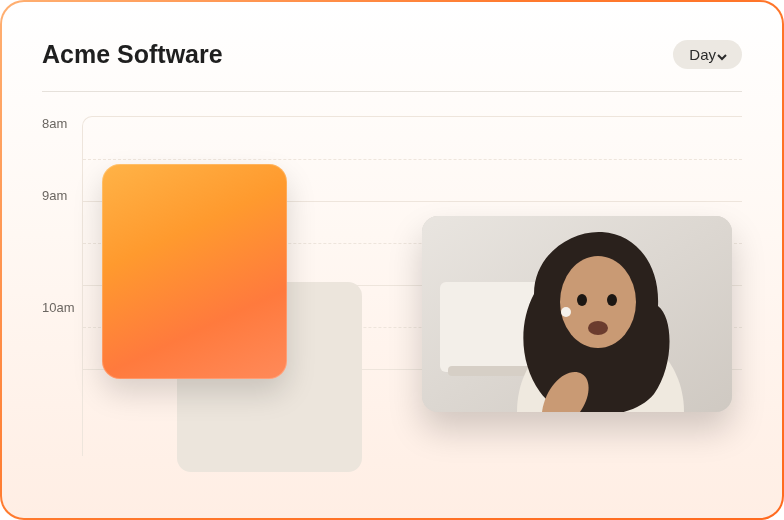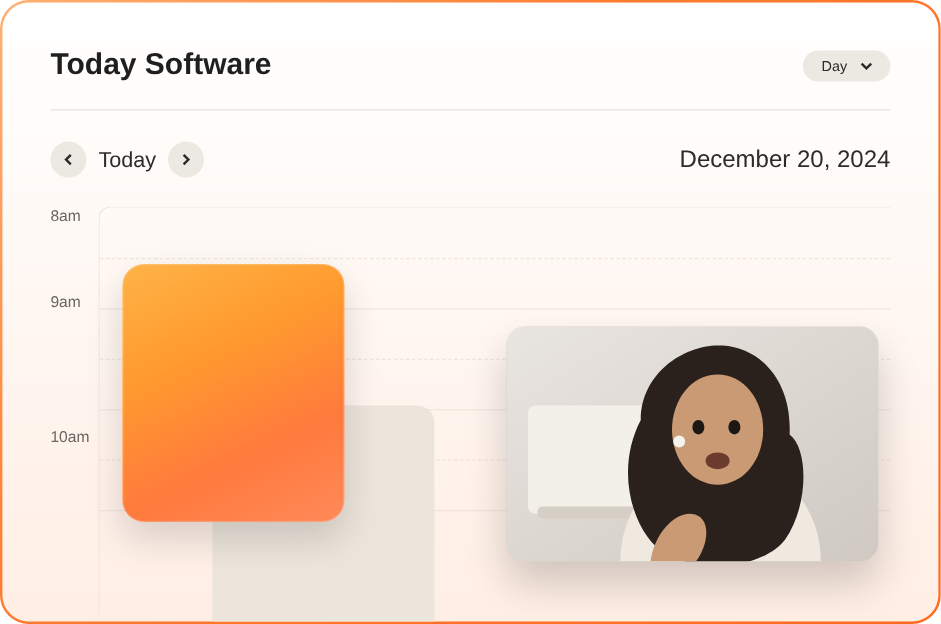--- a/index.html
+++ b/index.html
@@ -18,24 +18,24 @@
     position: relative;
     overflow: hidden;
   }
   .header {
     display: flex; align-items: center; justify-content: space-between;
   }
   .title {
     font-size: 25px; font-weight: 700; color: #1f1f1f;
   }
   .view-select {
-    display: inline-flex; align-items: center; gap: 10px;
+    display: inline-flex; align-items: center; 
     background: #ece8e2; border-radius: 999px;
     padding: 6px 14px 6px 16px; cursor: pointer;
-    color: #2b2b2b; font-size: 12px;
+    color: #2b2b2b; font-size: 15px;
   }
   .chev-down { width: 12px; height: 12px; display: inline-block; }
   .chev-down svg { width: 12px; height: 12px; stroke: #2b2b2b; stroke-width: 2; fill: none; }
   .divider {
     height: 1px; background: #e6e1db; margin-top: 22px;
   }
   .toolbar {
     display: flex; align-items: center; justify-content: space-between;
     margin-top: 26px;
   }
@@ -84,49 +84,33 @@
   }
   .video-thumb svg { display:block; width:100%; height:100%; }
 </style>
 </head>
 <body>
 
 <div class="frame">
   <div class="card">
 
     <div class="header">
-      <div class="title">Today Software</div>
+      <div class="title">Acme Software</div>
       <div class="view-select">
         <span>Day</span>
         <span class="chev-down">
           <svg viewBox="0 0 12 12">
               <polyline points="2,4 6,8 10,4"></polyline>
             </svg>
         </span>
       </div>
     </div>
 
     <div class="divider"></div>
 
-    <div class="toolbar">
-      <div class="toolbar-left">
-        <div class="nav-btn">
-          <svg viewBox="0 0 12 12">
-              <polyline points="8,2 4,6 8,10"></polyline>
-            </svg>
-        </div>
-        <div class="today">Today</div>
-        <div class="nav-btn">
-          <svg viewBox="0 0 12 12">
-              <polyline points="4,2 8,6 4,10"></polyline>
-            </svg>
-        </div>
-      </div>
-      <div class="date">December 20, 2024</div>
-    </div>
 
     <div class="calendar">
       <div class="time-labels">
         <div class="time-label" style="top:0">8am</div>
         <div class="time-label" style="top:72px">9am</div>
         <div class="time-label" style="top:184px">10am</div>
       </div>
       <div class="grid">
         <div class="row-dash" style="top:42px"></div>
         <div class="row-solid" style="top:84px"></div>

